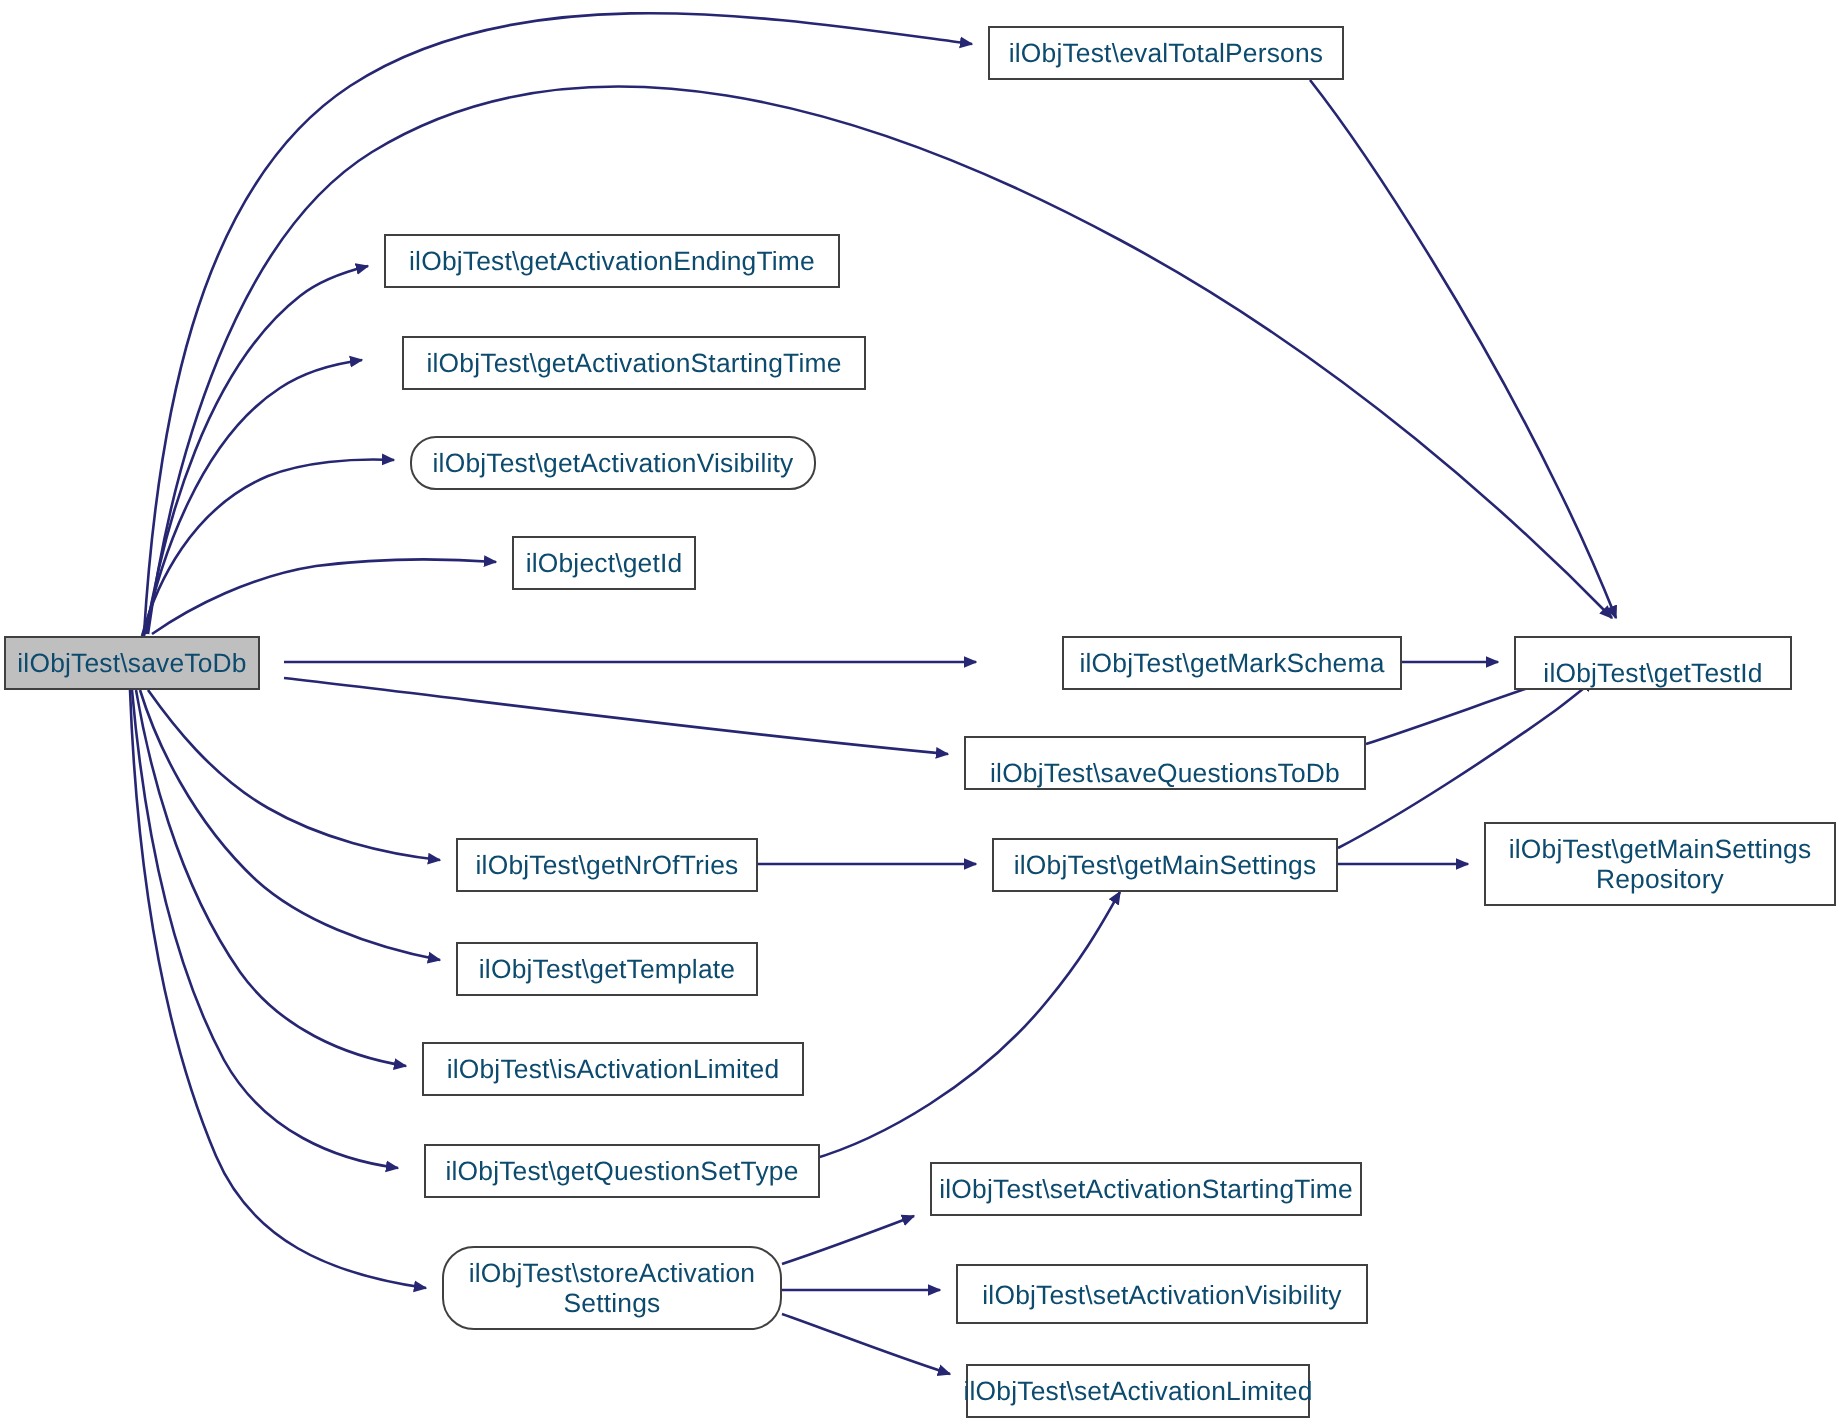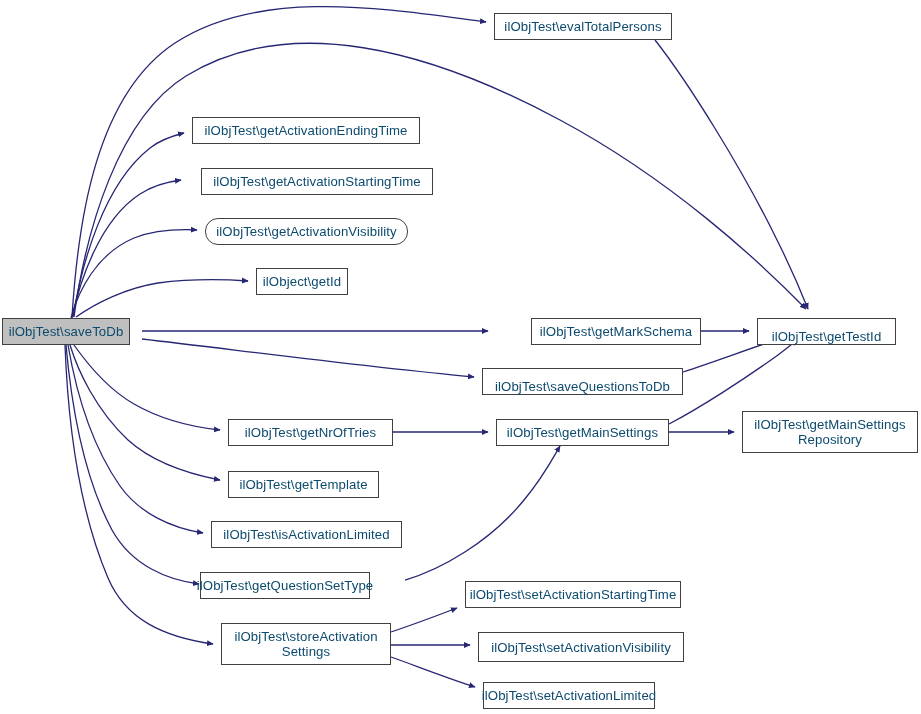--- a/index.html
+++ b/index.html
@@ -91,27 +91,27 @@
   <div id="node-layer">
       <div class="node root" style="left: 2px; top: 318px; width: 128px; height: 27px;"><span class="node-label">ilObjTest\saveToDb</span></div>
       <div class="node" style="left: 494px; top: 13px; width: 178px; height: 27px;"><span class="node-label">ilObjTest\evalTotalPersons</span></div>
       <div class="node" style="left: 192px; top: 117px; width: 228px; height: 27px;"><span class="node-label">ilObjTest\getActivationEndingTime</span></div>
       <div class="node" style="left: 189px; top: 168px; width: 232px; height: 27px; margin-left: 12px;"><span class="node-label">ilObjTest\getActivationStartingTime</span></div>
       <div class="node" style="left: 205px; top: 218px; width: 203px; height: 27px; border-radius: 13px;"><span class="node-label">ilObjTest\getActivationVisibility</span></div>
       <div class="node" style="left: 256px; top: 268px; width: 92px; height: 27px;"><span class="node-label">ilObject\getId</span></div>
       <div class="node" style="left: 496px; top: 318px; width: 170px; height: 27px; margin-left: 35px;"><span class="node-label">ilObjTest\getMarkSchema</span></div>
       <div class="node" style="left: 757px; top: 318px; width: 139px; height: 27px; align-items: flex-end;"><span class="node-label">ilObjTest\getTestId</span></div>
       <div class="node" style="left: 482px; top: 368px; width: 201px; height: 27px; align-items: flex-end;"><span class="node-label">ilObjTest\saveQuestionsToDb</span></div>
-      <div class="node" style="left: 228px; top: 419px; width: 165px; height: 27px;"><span class="node-label">ilObjTest\getNrOfTries</span></div>
+      <div class="node" style="left: 228px; top: 419px; width: 151px; height: 27px;"><span class="node-label">ilObjTest\getNrOfTries</span></div>
       <div class="node" style="left: 496px; top: 419px; width: 173px; height: 27px;"><span class="node-label">ilObjTest\getMainSettings</span></div>
       <div class="node" style="left: 742px; top: 411px; width: 176px; height: 42px;"><span class="node-label">ilObjTest\getMainSettings
 Repository</span></div>
       <div class="node" style="left: 228px; top: 471px; width: 151px; height: 27px; text-align: right;"><span class="node-label">ilObjTest\getTemplate</span></div>
       <div class="node" style="left: 211px; top: 521px; width: 191px; height: 27px;"><span class="node-label">ilObjTest\isActivationLimited</span></div>
-      <div class="node" style="left: 200px; top: 572px; width: 170px; height: 27px;"><span class="node-label">ilObjTest\getQuestionSetType</span></div>
-      <div class="node" style="left: 221px; top: 623px; width: 170px; height: 42px;"><span class="node-label">ilObjTest\storeActivation
+      <div class="node" style="left: 212px; top: 572px; width: 198px; height: 27px;"><span class="node-label">ilObjTest\getQuestionSetType</span></div>
+      <div class="node" style="left: 221px; top: 623px; width: 170px; height: 42px; border-radius: 16px;"><span class="node-label">ilObjTest\storeActivation
 Settings</span></div>
       <div class="node" style="left: 465px; top: 581px; width: 216px; height: 27px;"><span class="node-label">ilObjTest\setActivationStartingTime</span></div>
       <div class="node" style="left: 478px; top: 632px; width: 206px; height: 30px;"><span class="node-label">ilObjTest\setActivationVisibility</span></div>
       <div class="node" style="left: 483px; top: 682px; width: 172px; height: 27px;"><span class="node-label">ilObjTest\setActivationLimited</span></div>
     </div>
 
 </div>
 
 </body></html>

